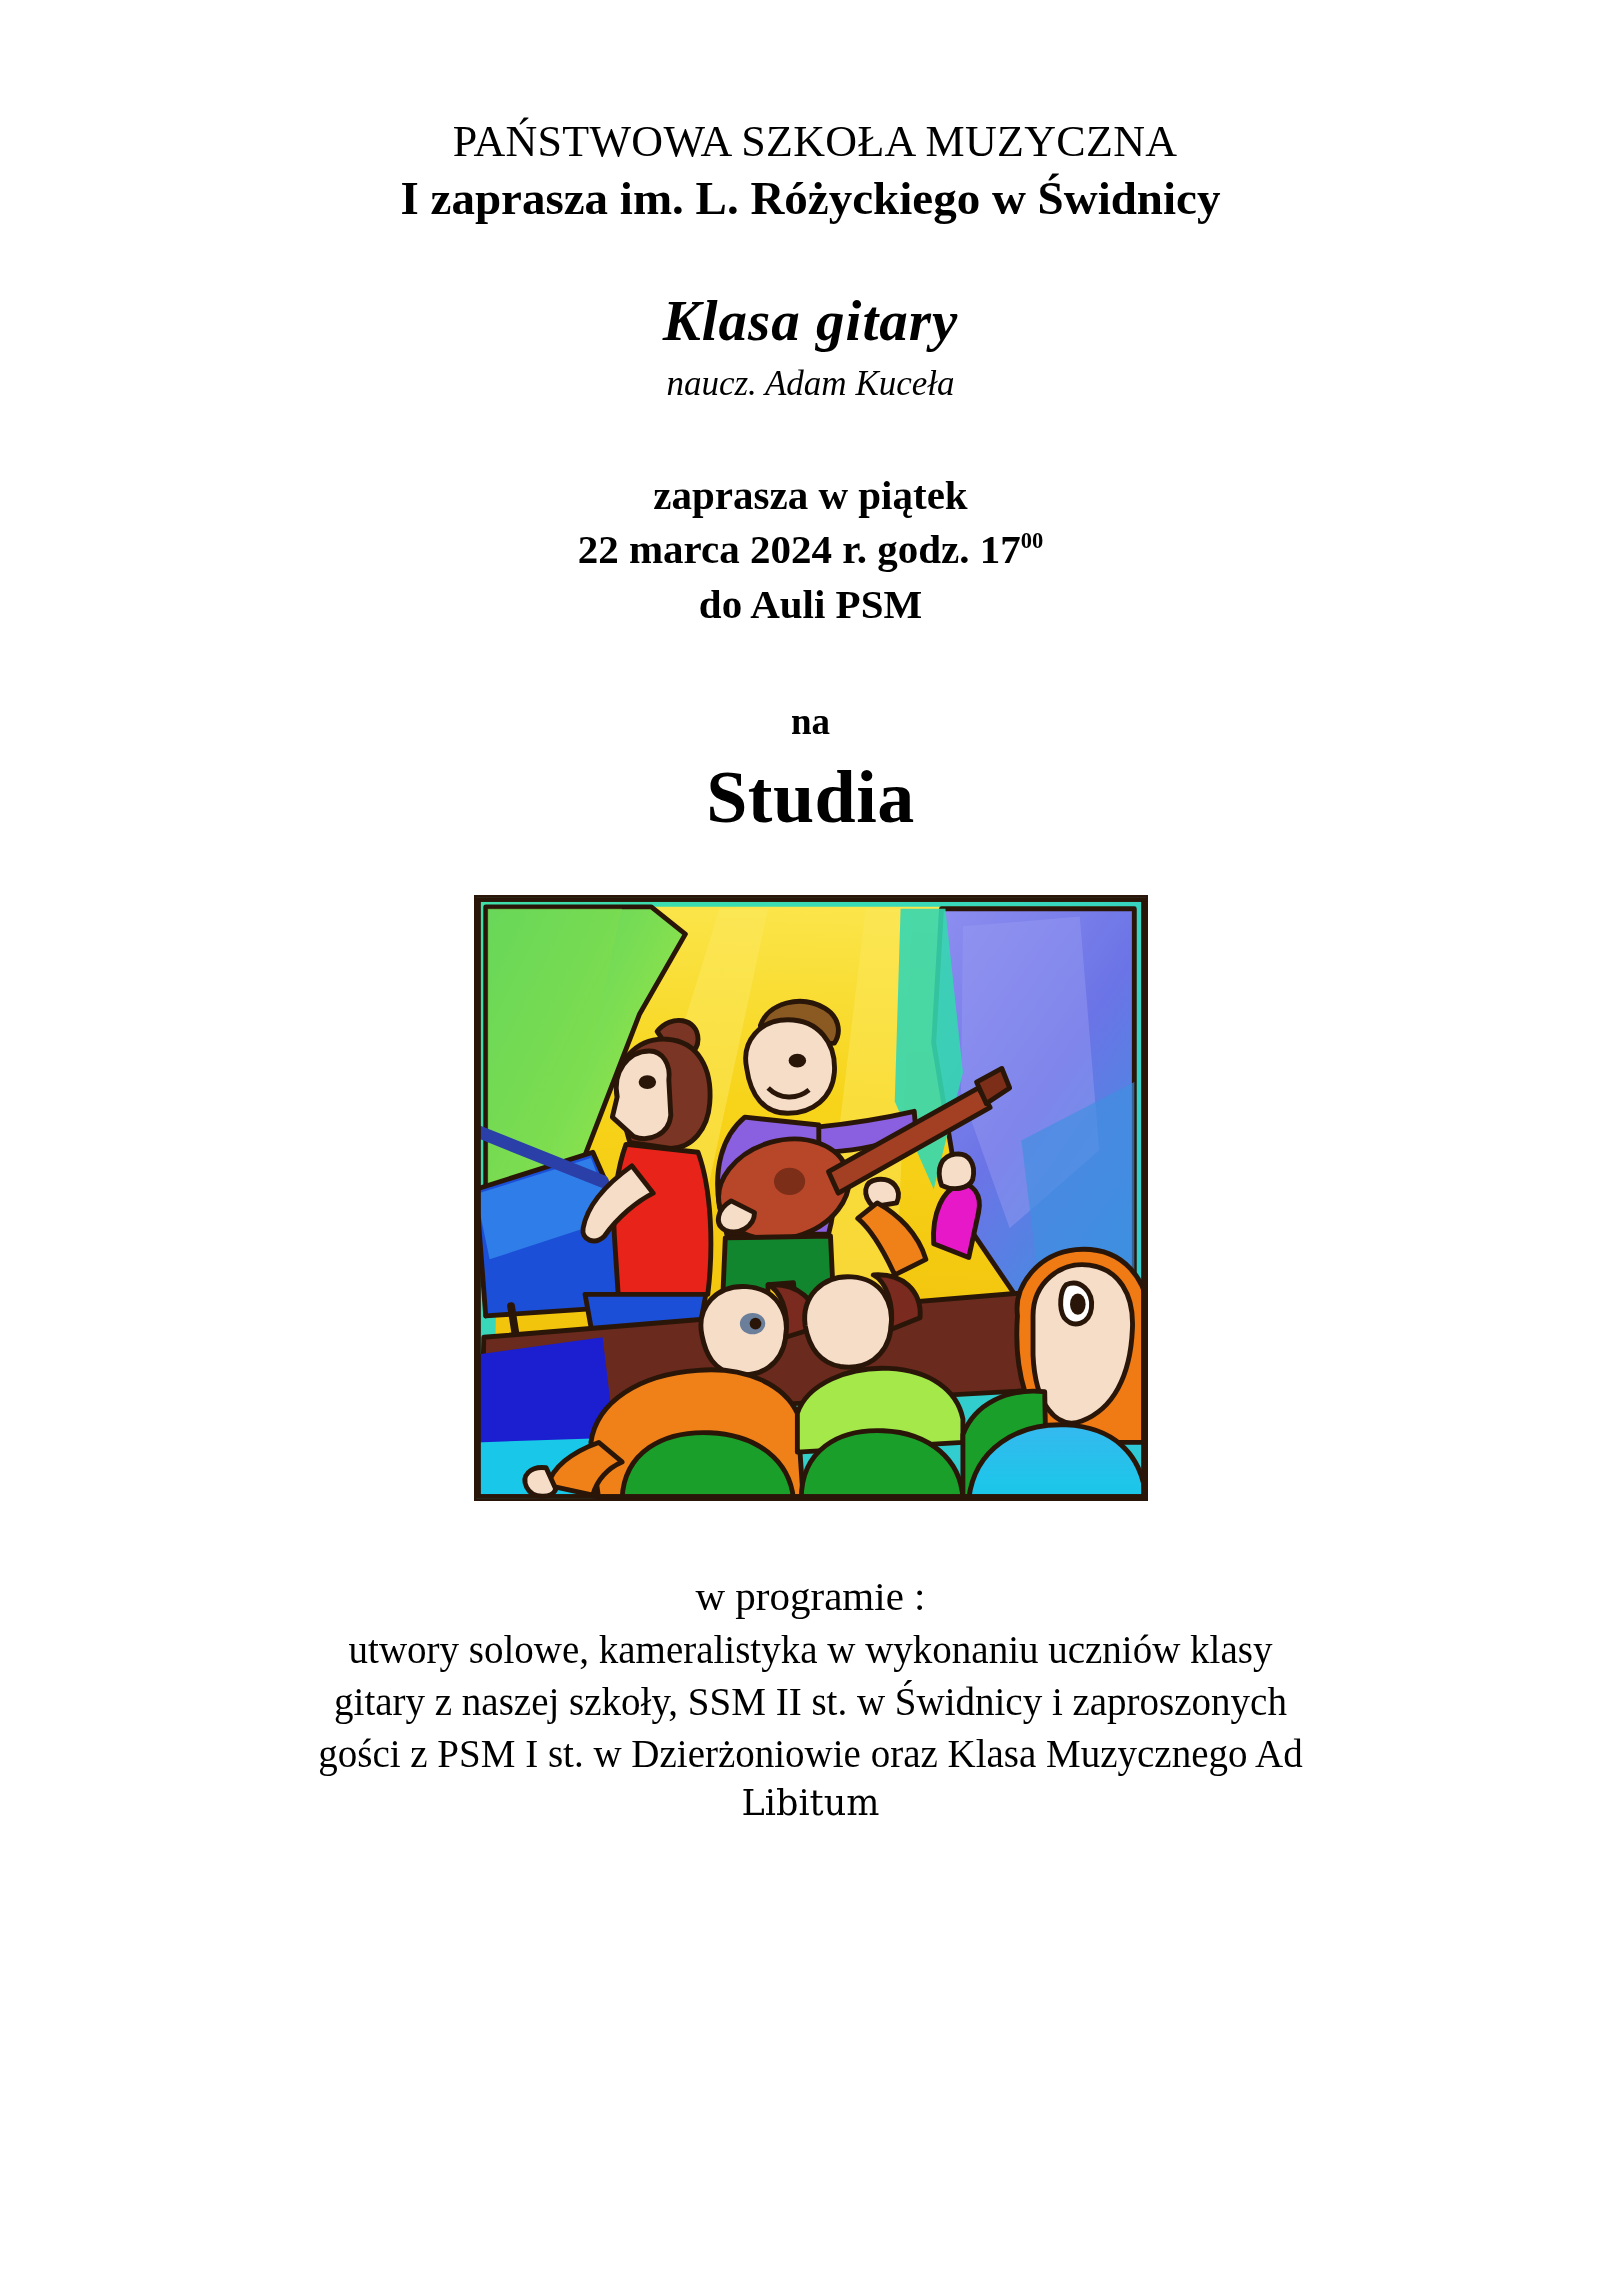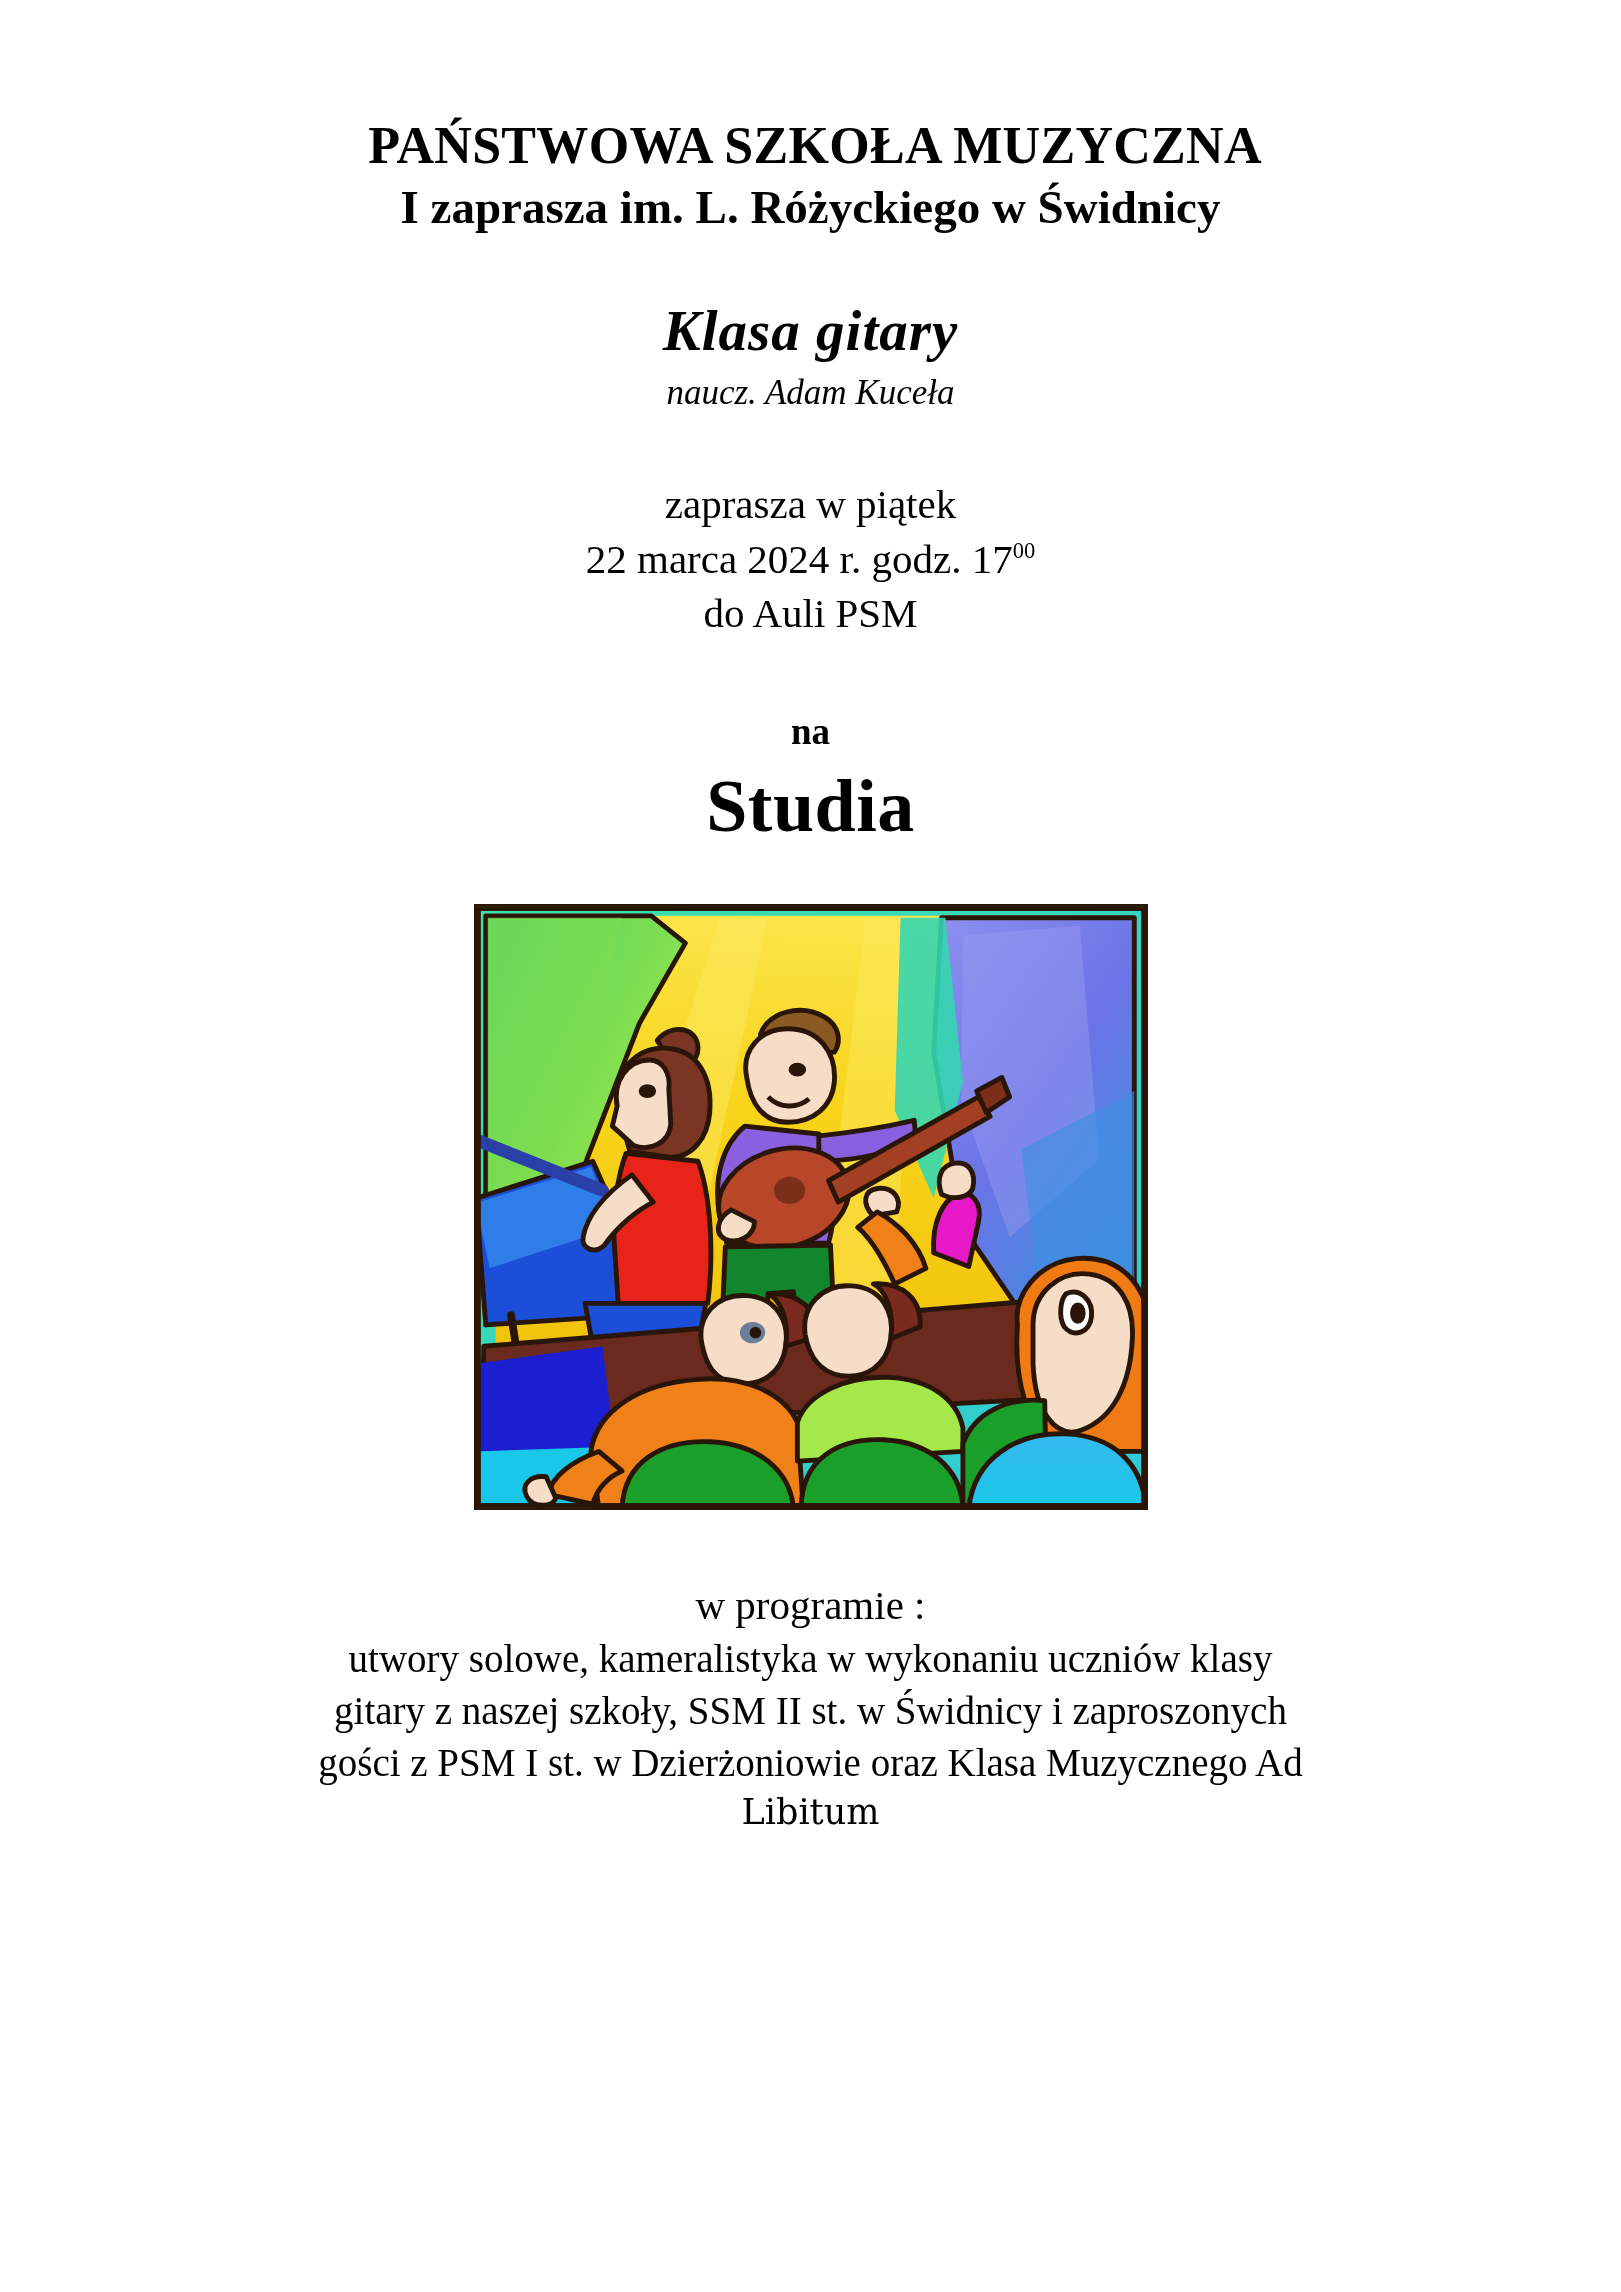--- a/index.html
+++ b/index.html
@@ -20,22 +20,22 @@
     width: 1621px;
     height: 2293px;
     background: #ffffff;
     box-sizing: border-box;
     padding-top: 116px;
     text-align: center;
   }
 
   
   .school-name {
-    font-size: 52px;
-    font-weight: bold;
+    font-size: 44px;
+    font-weight: normal;
     line-height: 1.16;
     letter-spacing: 0.3px;
     padding-left: 9px;
   }
   .school-line2 {
     font-size: 47px;
     font-weight: bold;
     line-height: 1.16;
     margin-top: 3.9px;
   }
@@ -53,21 +53,21 @@
     font-size: 35px;
     font-style: italic;
     line-height: 1.2;
     margin-top: 9.8px;
   }
 
   
   .invite-block { margin-top: 63px; }
   .invite-line {
     font-size: 41px;
-    font-weight: normal;
+    font-weight: bold;
     line-height: 1.33;
   }
   .invite-line sup {
     font-size: 0.55em;
     vertical-align: super;
     line-height: 0;
   }
 
   
   .popis-block { margin-top: 69px; }

